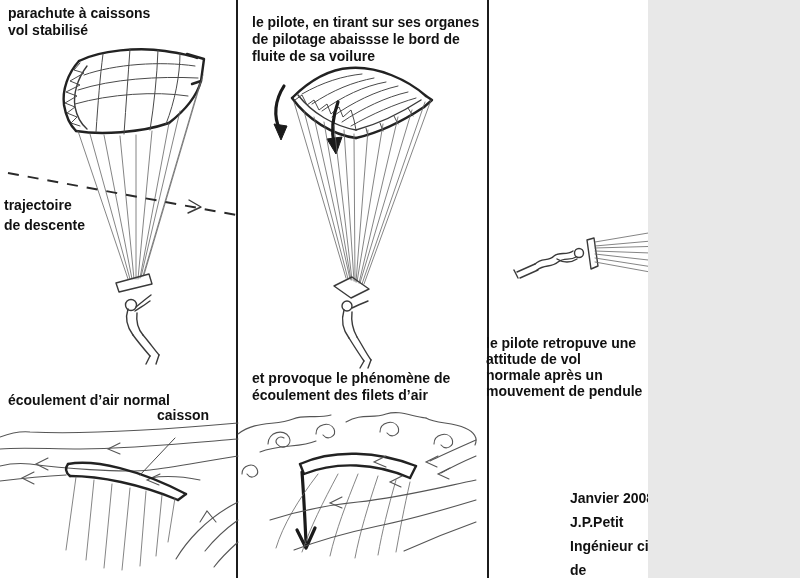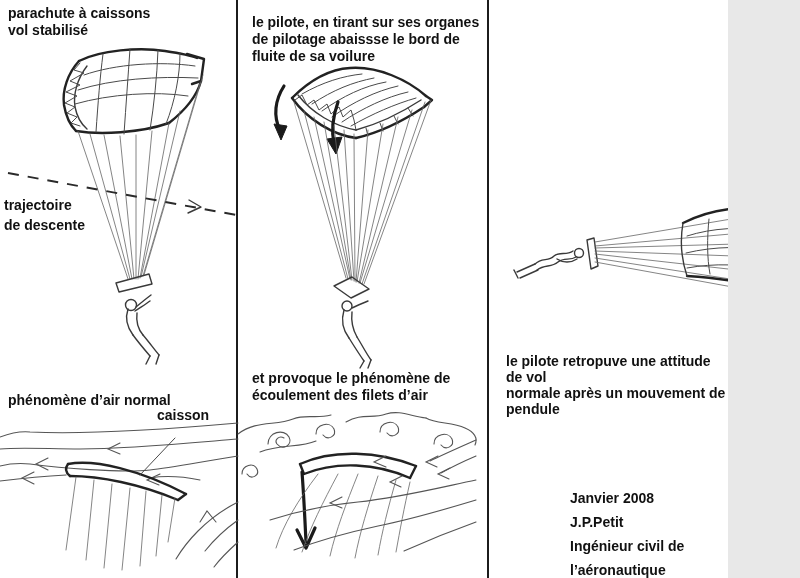--- a/index.html
+++ b/index.html
@@ -1,21 +1,21 @@
 <!DOCTYPE html>
 <html style="--background: #ffffff; --text: #111111; --sketch: #4a4a4a; --sketch-bold: #222222; --divider: #1c1c1c;"><head>
 <meta charset="utf-8">
 <style>
   :root{
     --background:#ffffff; --text:#111111; --sketch:#4a4a4a;
     --sketch-bold:#222222; --divider:#1c1c1c;
   }
   html,body{margin:0;padding:0;}
   body{background:#e8e8e8;font-family:"Liberation Sans",sans-serif;}
-  #page{position:relative;width:728px;height:578px;background:var(--background);
+  #page{position:relative;width:648px;height:578px;background:var(--background);
         overflow:hidden;margin:0;}
   .label{position:absolute;color:var(--text);font-weight:bold;font-size:14px;
          line-height:17px;white-space:pre-line;letter-spacing:0px;}
   .divider{position:absolute;top:0;width:2px;height:578px;background:var(--divider);}
   svg{position:absolute;overflow:visible;}
   .thin{fill:none;stroke:var(--sketch);stroke-width:1;stroke-linecap:round;stroke-linejoin:round;}
   .hair{fill:none;stroke:#666;stroke-width:0.8;stroke-linecap:round;}
   .mid{fill:none;stroke:#3a3a3a;stroke-width:1.4;stroke-linecap:round;stroke-linejoin:round;}
   .bold{fill:none;stroke:var(--sketch-bold);stroke-width:2.4;stroke-linecap:round;stroke-linejoin:round;}
   .xbold{fill:none;stroke:#1a1a1a;stroke-width:3.2;stroke-linecap:round;stroke-linejoin:round;}
@@ -76,21 +76,21 @@
       <path class="mid" d="M133,290 C138,297 144,304 150,311"></path>
       <path class="mid" d="M143,290 C149,297 154,304 159,310"></path>
       <path class="mid" d="M150,311 L146,319"></path>
       <path class="mid" d="M159,310 L156,319"></path>
     </g>
   </svg>
 
   <div class="label" style="left:4px;top:195px;line-height:20px;">trajectoire
 de descente</div>
 
-  <div class="label" style="left:8px;top:392px;">phénomène d’air normal</div>
+  <div class="label" style="left:8px;top:392px;">écoulement d’air normal</div>
 
   <svg style="left:0;top:418px;" width="238" height="160" viewBox="0 0 238 160">
     <g>
       <path class="stream" d="M238,5 C170,11 90,17 30,14 C20,13 8,16 0,19"></path>
       <path class="stream" d="M238,21 C190,25 130,31 80,31 C50,31 20,29 0,31"></path>
       <path class="stream" d="M120,25 L108,31 L120,36" stroke-width="1.3"></path>
       <path class="stream" d="M238,38 C200,44 170,50 150,52 C120,55 60,50 30,46 C20,45 8,46 0,48"></path>
       <path class="stream" d="M48,40 L36,46 L48,52" stroke-width="1.3"></path>
       <path class="stream" d="M0,63 C25,60 48,58 66,57"></path>
       <path class="stream" d="M34,54 L22,60 L34,66" stroke-width="1.3"></path>
@@ -261,20 +261,20 @@
       <path class="thin" d="M199,75 C228,68 258,68 289,73"></path>
       <path class="thin" d="M200,90 C228,85 255,86 284,92"></path>
       <path class="thin" d="M222,41 C220,60 220,80 223,96"></path>
       <path class="thin" d="M246,34 C245,58 245,80 248,100"></path>
     </g>
     <g>
       <path class="mid" d="M294,5 L297,22 L290,19 L301,41 L311,15 L304,20 L301,3 Z" stroke-width="1.8"></path>
     </g>
   </svg>
 
-  <div class="label" style="left:506px;top:335px;line-height:16px;margin-top:18px;">le pilote retropuve une attitude de vol
+  <div class="label" style="left:486px;top:335px;line-height:16px;">le pilote retropuve une attitude de vol
 normale après un mouvement de pendule</div>
 
   <div class="label" style="left:570px;top:486px;line-height:24px;">Janvier 2008
 J.P.Petit
 Ingénieur civil de l’aéronautique</div>
 
 </div>
 
 </body></html>

